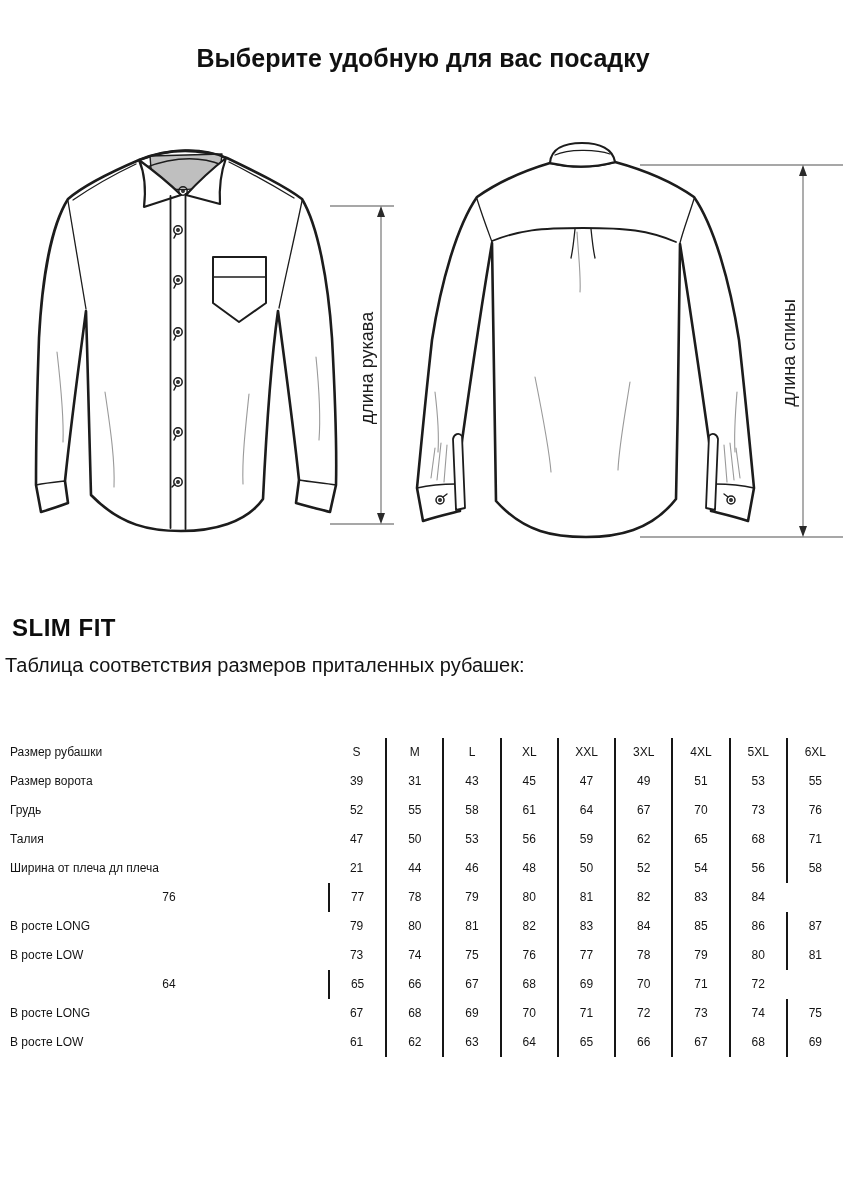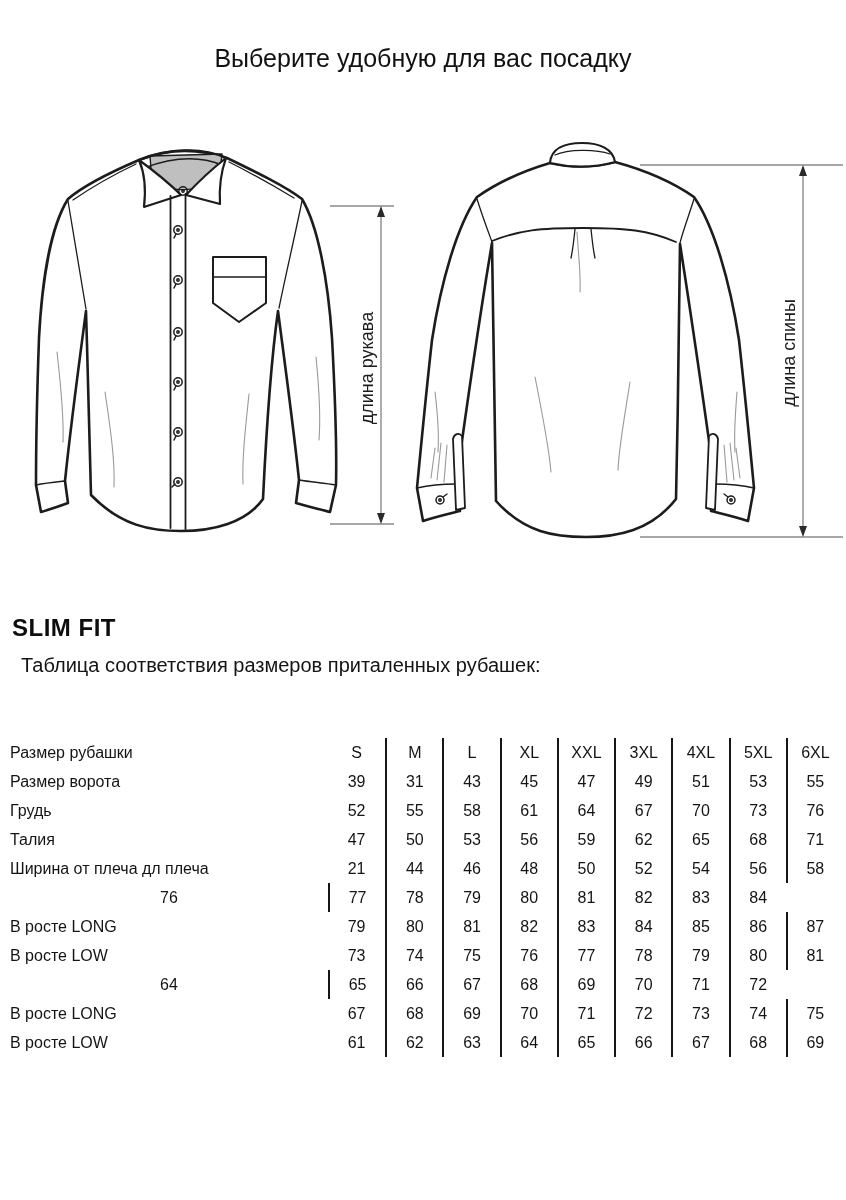--- a/index.html
+++ b/index.html
@@ -6,38 +6,38 @@
   body {
     width:846px; height:1200px; position:relative;
     background:#ffffff; color:#1a1a1a;
     font-family:"Liberation Sans", sans-serif;
     overflow:hidden;
   }
   svg { font-family:"Liberation Sans", sans-serif; }
 
   .page-title {
     position:absolute; top:44px; left:0; width:846px;
-    text-align:center; font-size:25px; font-weight:400; color:#111;
+    text-align:center; font-size:25px; font-weight:700; color:#111;
   }
 
   .diagram-wrap { position:absolute; top:130px; left:0; width:846px; height:445px; }
 
   .fit-heading {
     position:absolute; top:614px; left:12px;
     font-size:24px; font-weight:700; letter-spacing:0.5px; color:#0d0d0d;
   }
   .fit-subtitle {
-    position:absolute; top:654px; left:21px;
+    position:absolute; top:654px; left:5px;
     font-size:20px; color:#141414;
   }
 
   .size-table { position:absolute; top:738px; left:10px; width:833px; }
   .trow {
     display:grid; grid-template-columns:318px repeat(9,1fr);
-    height:29px; line-height:29px; font-size:16px; color:#141414;
+    height:29px; line-height:29px; font-size:12px; color:#141414;
   }
   .cell { white-space:nowrap; }
   .cell.lbl { text-align:left; }
   .cell.val { text-align:center; }
   .cell.sep { border-left:2px solid #161616; }
 </style>
 </head>
 <body>
 
 <div class="page-title">Выберите удобную для вас посадку</div>

